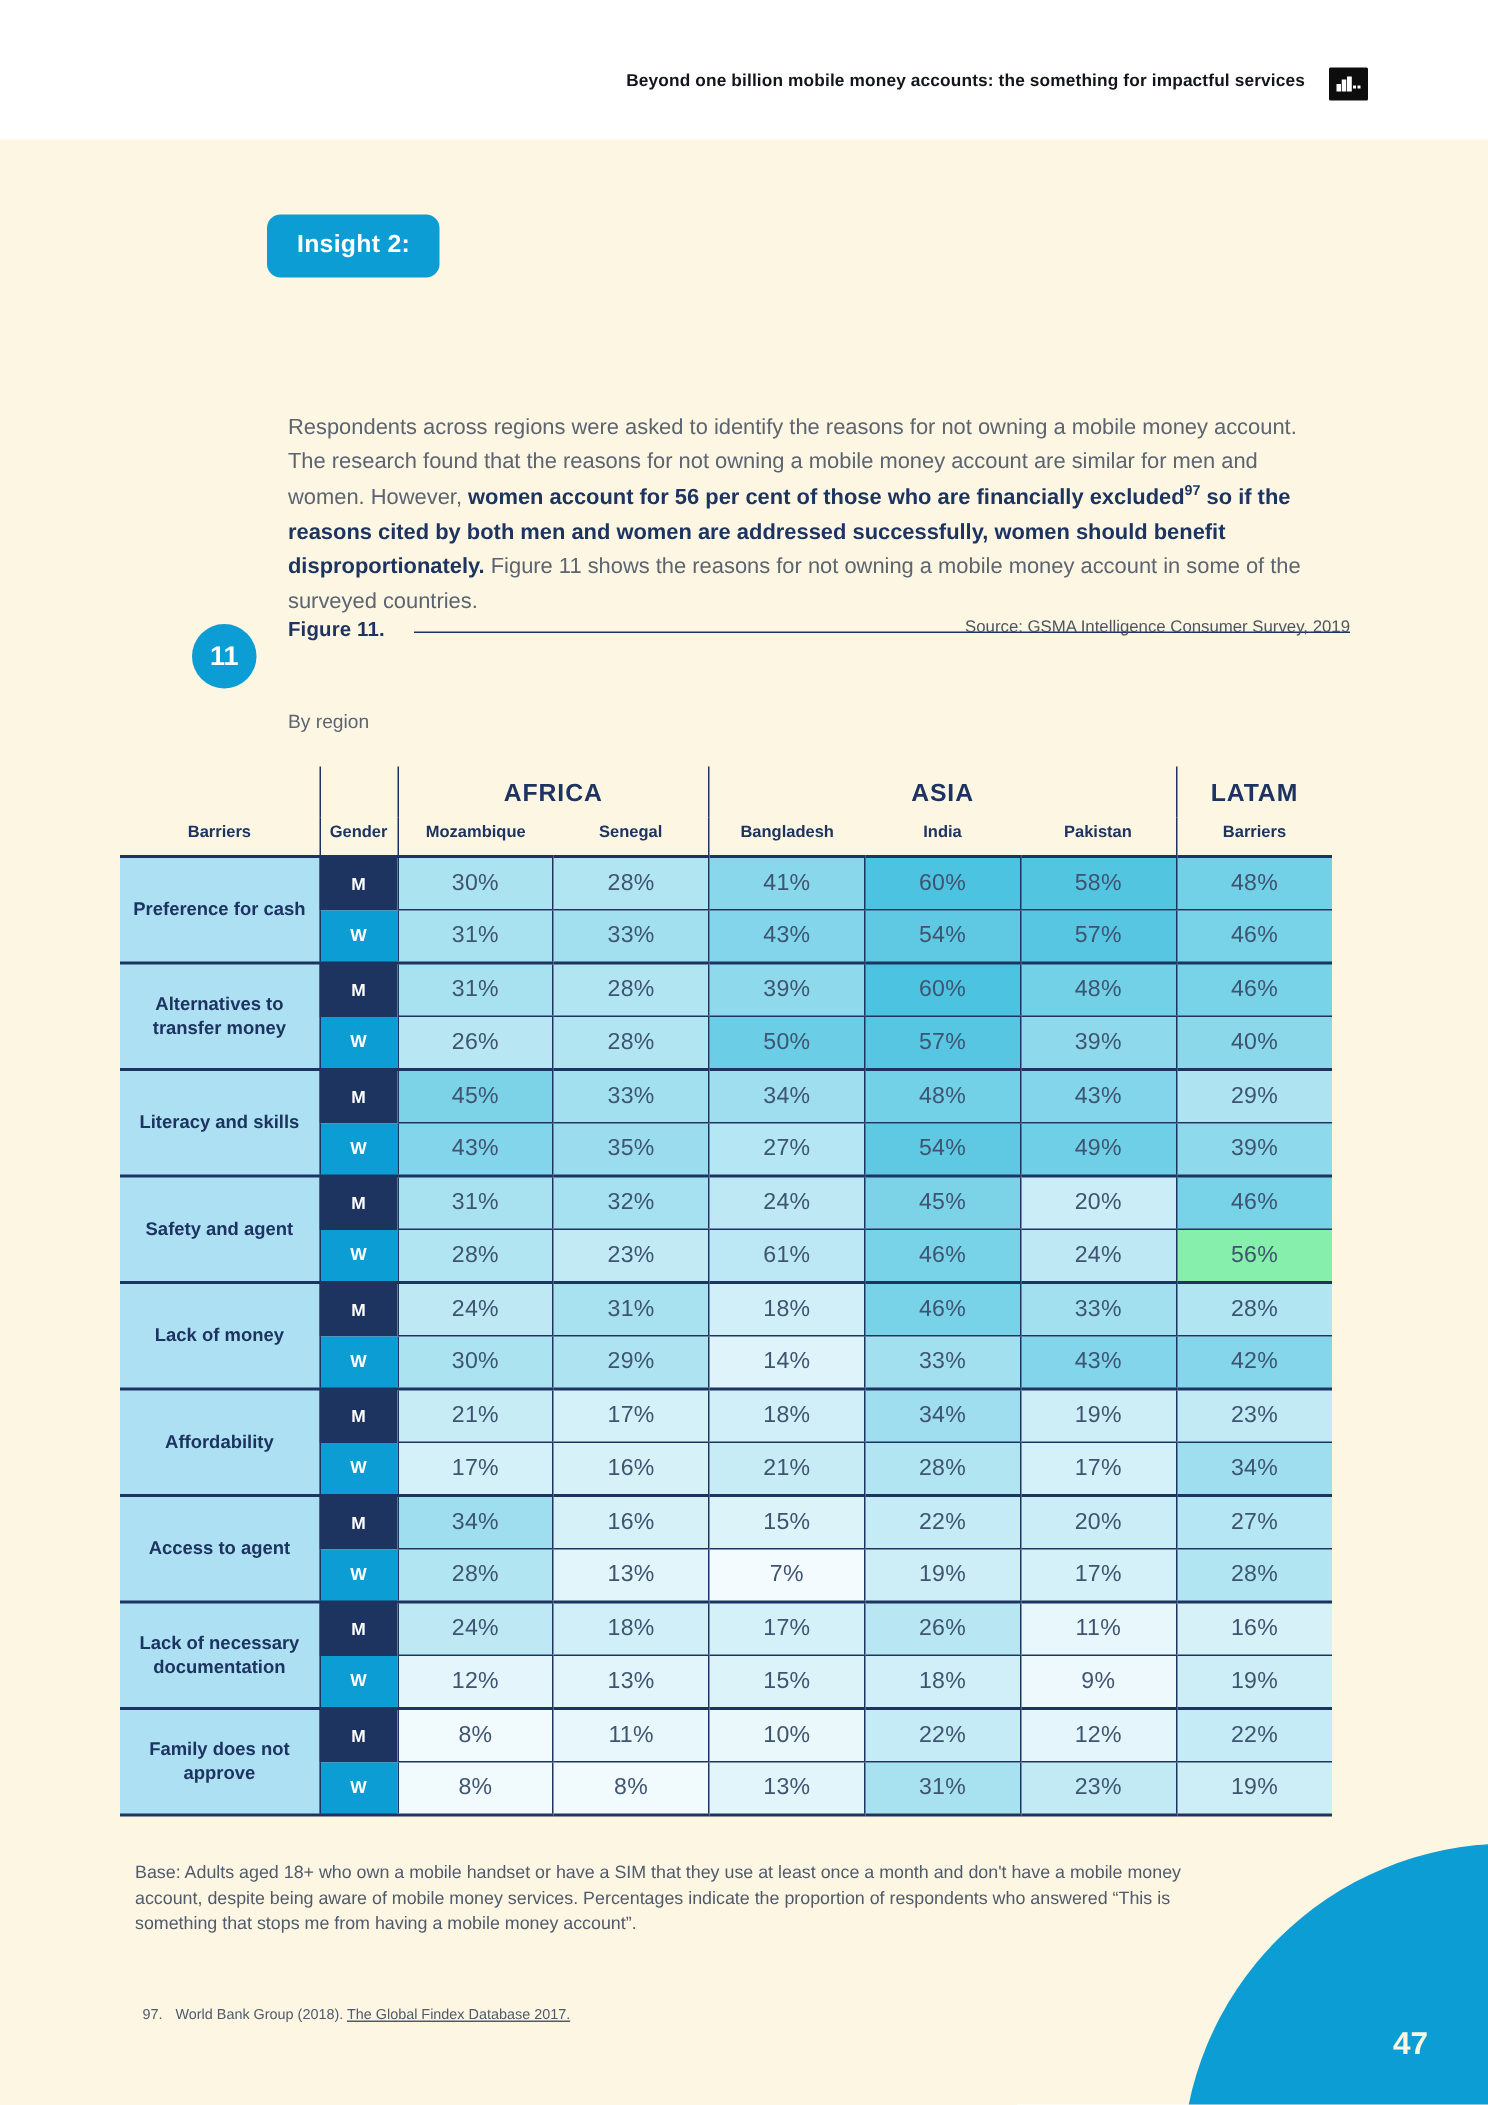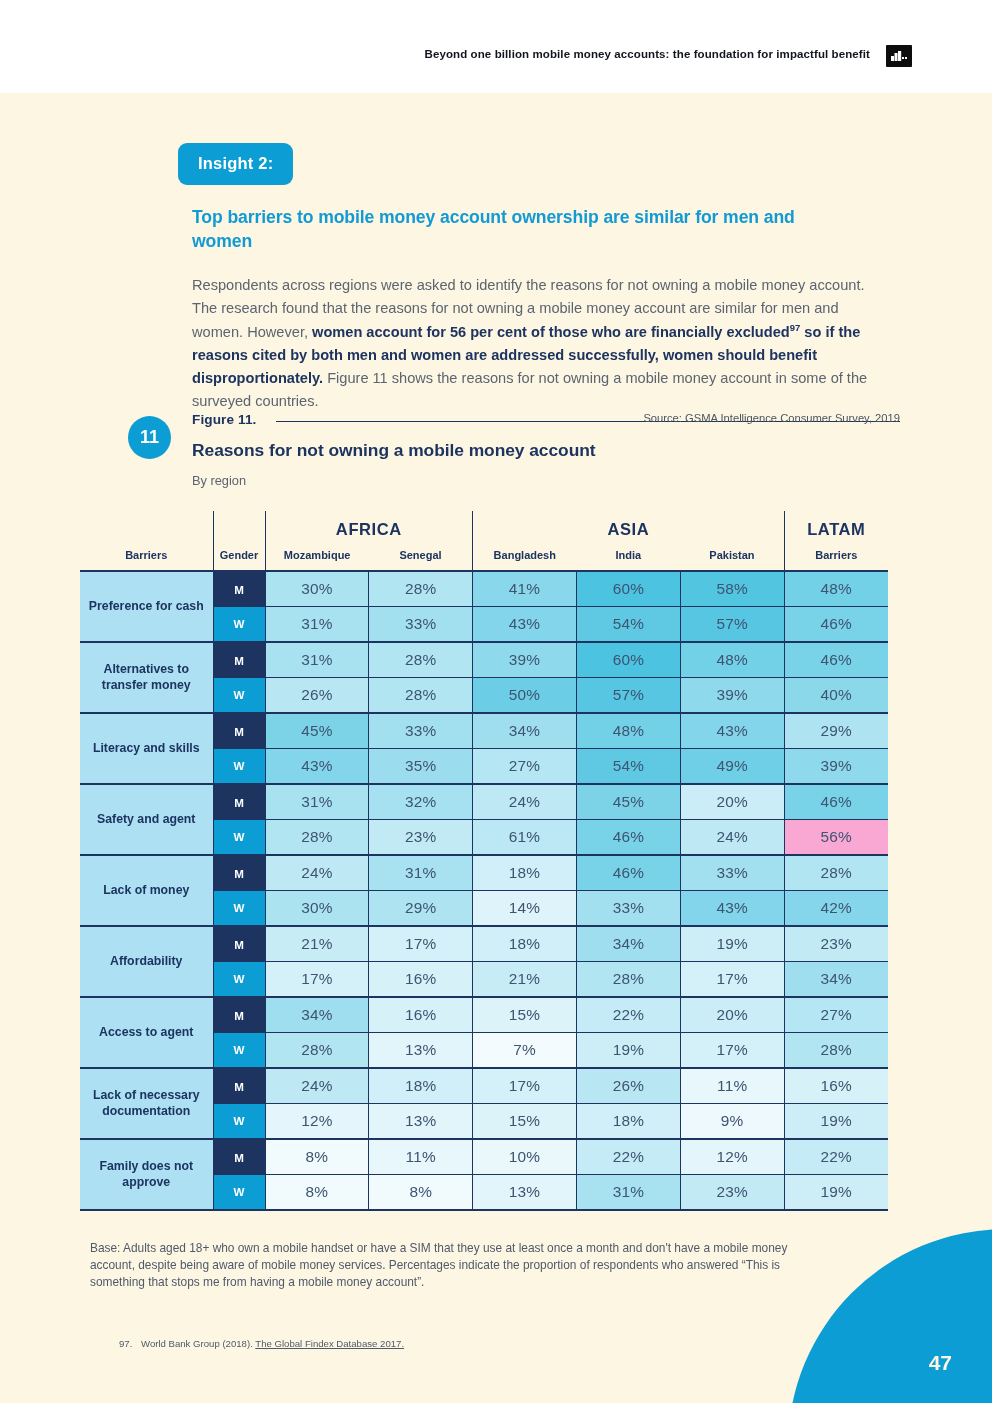--- a/index.html
+++ b/index.html
@@ -232,21 +232,20 @@
     font-size: 11.9px;
     color: #4f5a6b;
     line-height: 1.42;
   }
   .footnote {
     position: absolute;
     left: 95px;
     top: 1338px;
     font-size: 9.6px;
     color: #4f5a6b;
-    margin-left: 24px;
   }
   .footnote .fn-num { display:inline-block; width: 22px; }
   .footnote u { text-decoration: underline; }
 
   
   .corner {
     position: absolute;
     right: -36px;
     bottom: -44px;
     width: 240px;
@@ -262,45 +261,43 @@
     font-size: 21px;
     font-weight: bold;
   }
 </style>
 </head>
 <body>
 
 <div class="page">
 
   <div class="header">
-    <div class="header-title">Beyond one billion mobile money accounts: the foundation for impactful benefit</div>
+    <div class="header-title">Beyond one billion mobile money accounts: the something for impactful services</div>
     <div class="header-logo">
       <svg width="26" height="22" viewBox="0 0 26 22">
         <rect x="5" y="11" width="3" height="5" fill="#ffffff"></rect>
         <rect x="8.5" y="8" width="3" height="8" fill="#ffffff"></rect>
         <rect x="12" y="6" width="3.2" height="10" fill="#ffffff"></rect>
         <rect x="16" y="12" width="2" height="2" fill="#ffffff"></rect>
         <rect x="19" y="12" width="2" height="2" fill="#ffffff"></rect>
       </svg>
     </div>
   </div>
 
   <div class="cream-body"></div>
 
   <div class="insight-pill">Insight 2:</div>
 
-  <div class="insight-heading">Top barriers to mobile money account ownership are similar for men and women</div>
 
   <p class="body-copy"><span>Respondents across regions were asked to identify the reasons for not owning a mobile money account.  The research found that the reasons for not owning a mobile money account are similar for men and women. However, </span><b>women account for 56 per cent of those who are financially excluded</b><b><sup>97</sup></b><b> so if the reasons cited by both men and women are addressed successfully, women should benefit disproportionately.</b><span> Figure 11 shows the reasons for not owning a mobile money account in some of the surveyed countries.</span></p>
 
   <div class="fig-circle">11</div>
   <div class="fig-num-label">Figure 11.</div>
   <div class="fig-rule"></div>
   <div class="fig-source">Source: GSMA Intelligence Consumer Survey, 2019</div>
-  <div class="fig-title">Reasons for not owning a mobile money account</div>
   <div class="fig-sub">By region</div>
 
   <div class="tablewrap">
     <table class="heat">
       <colgroup>
         <col class="c-barrier">
           <col class="c-gender">
         <col class="c-data">
           <col class="c-data">
           <col class="c-data">
@@ -395,21 +392,21 @@
             <td class="val" style="background: rgb(203, 237, 247); border-bottom: 1px solid rgb(29, 52, 97);">20%</td>
             <td class="val" style="background: rgb(120, 210, 232); border-bottom: 1px solid rgb(29, 52, 97);">46%</td>
           </tr>
           <tr>
             <td class="gender w" style="border-bottom: 2.4px solid rgb(29, 52, 97);">W</td>
             <td class="val" style="background: rgb(177, 229, 242); border-bottom: 2.4px solid rgb(29, 52, 97);">28%</td>
             <td class="val" style="background: rgb(193, 234, 245); border-bottom: 2.4px solid rgb(29, 52, 97);">23%</td>
             <td class="val" style="background: rgb(187, 232, 244); border-bottom: 2.4px solid rgb(29, 52, 97);">61%</td>
             <td class="val" style="background: rgb(120, 210, 232); border-bottom: 2.4px solid rgb(29, 52, 97);">46%</td>
             <td class="val" style="background: rgb(190, 233, 244); border-bottom: 2.4px solid rgb(29, 52, 97);">24%</td>
-            <td class="val" style="background: #f9a8d4; border-bottom: 2.4px solid rgb(29, 52, 97);">56%</td>
+            <td class="val" style="background: #86efac; border-bottom: 2.4px solid rgb(29, 52, 97);">56%</td>
           </tr>
           <tr>
             <td class="barrier" rowspan="2">Lack of money</td>
             <td class="gender m">M</td>
             <td class="val" style="background: rgb(190, 233, 244); border-bottom: 1px solid rgb(29, 52, 97);">24%</td>
             <td class="val" style="background: rgb(168, 226, 240); border-bottom: 1px solid rgb(29, 52, 97);">31%</td>
             <td class="val" style="background: rgb(209, 239, 248); border-bottom: 1px solid rgb(29, 52, 97);">18%</td>
             <td class="val" style="background: rgb(120, 210, 232); border-bottom: 1px solid rgb(29, 52, 97);">46%</td>
             <td class="val" style="background: rgb(162, 224, 239); border-bottom: 1px solid rgb(29, 52, 97);">33%</td>
             <td class="val" style="background: rgb(177, 229, 242); border-bottom: 1px solid rgb(29, 52, 97);">28%</td>

